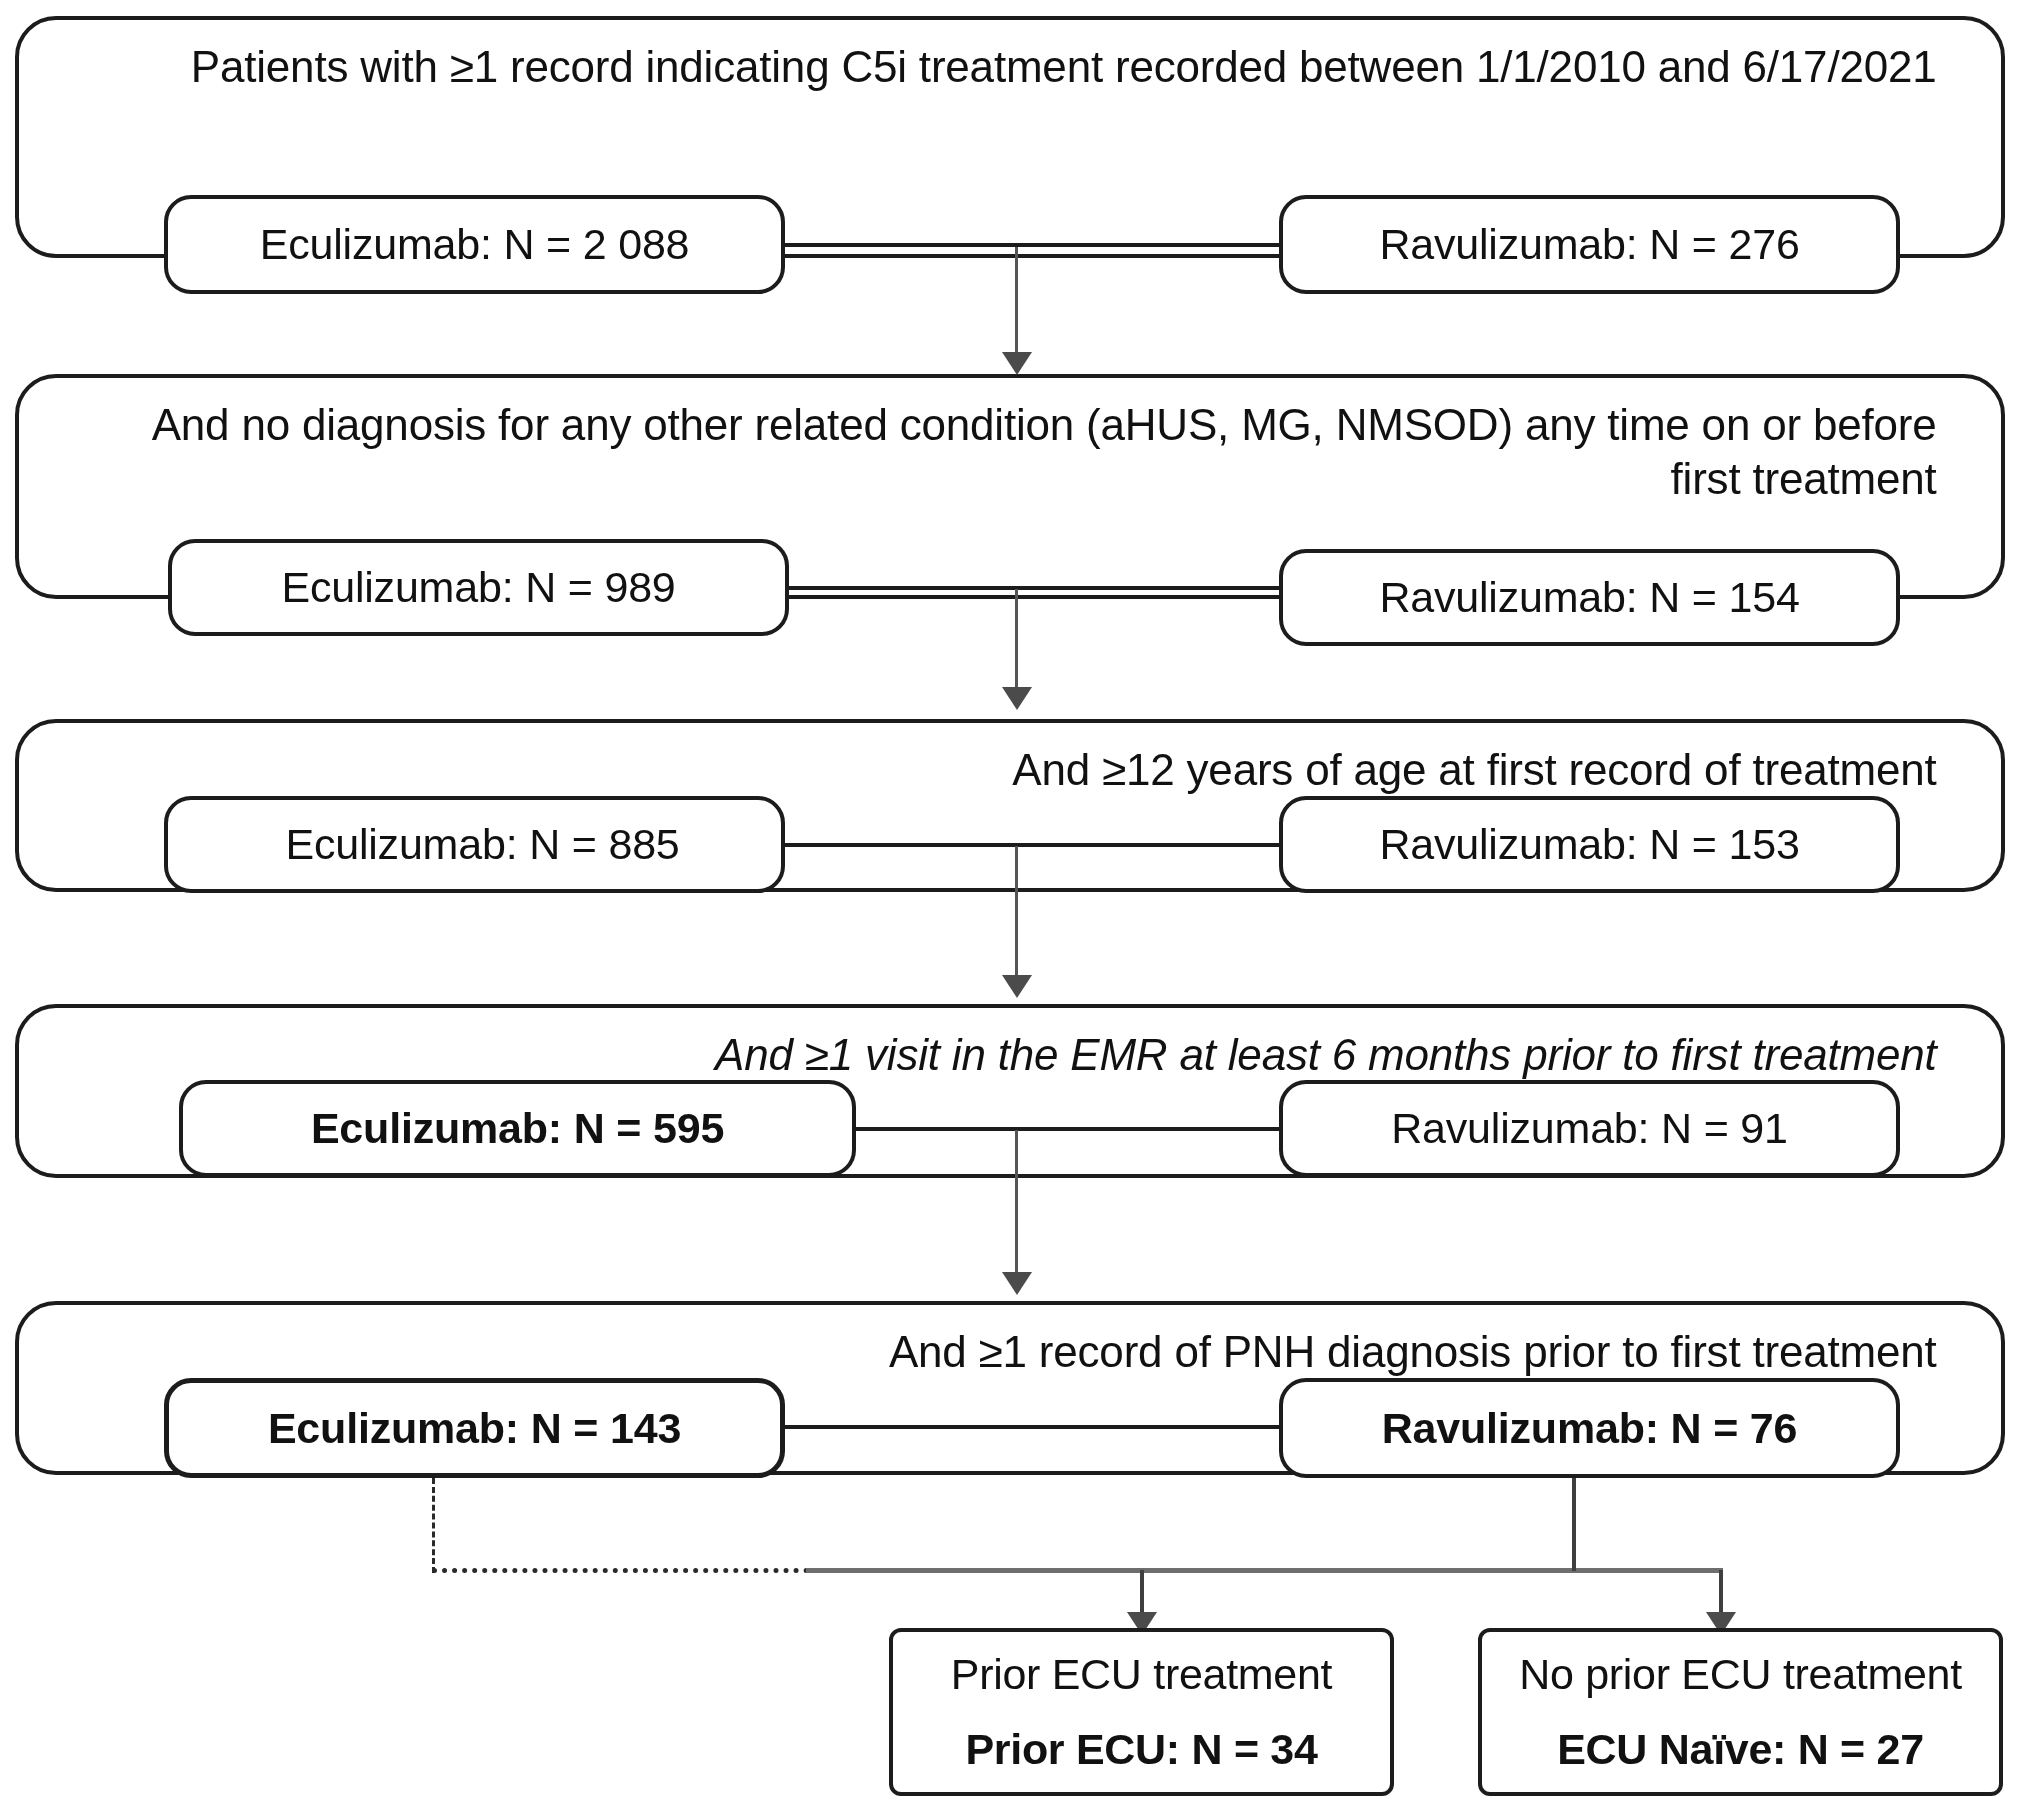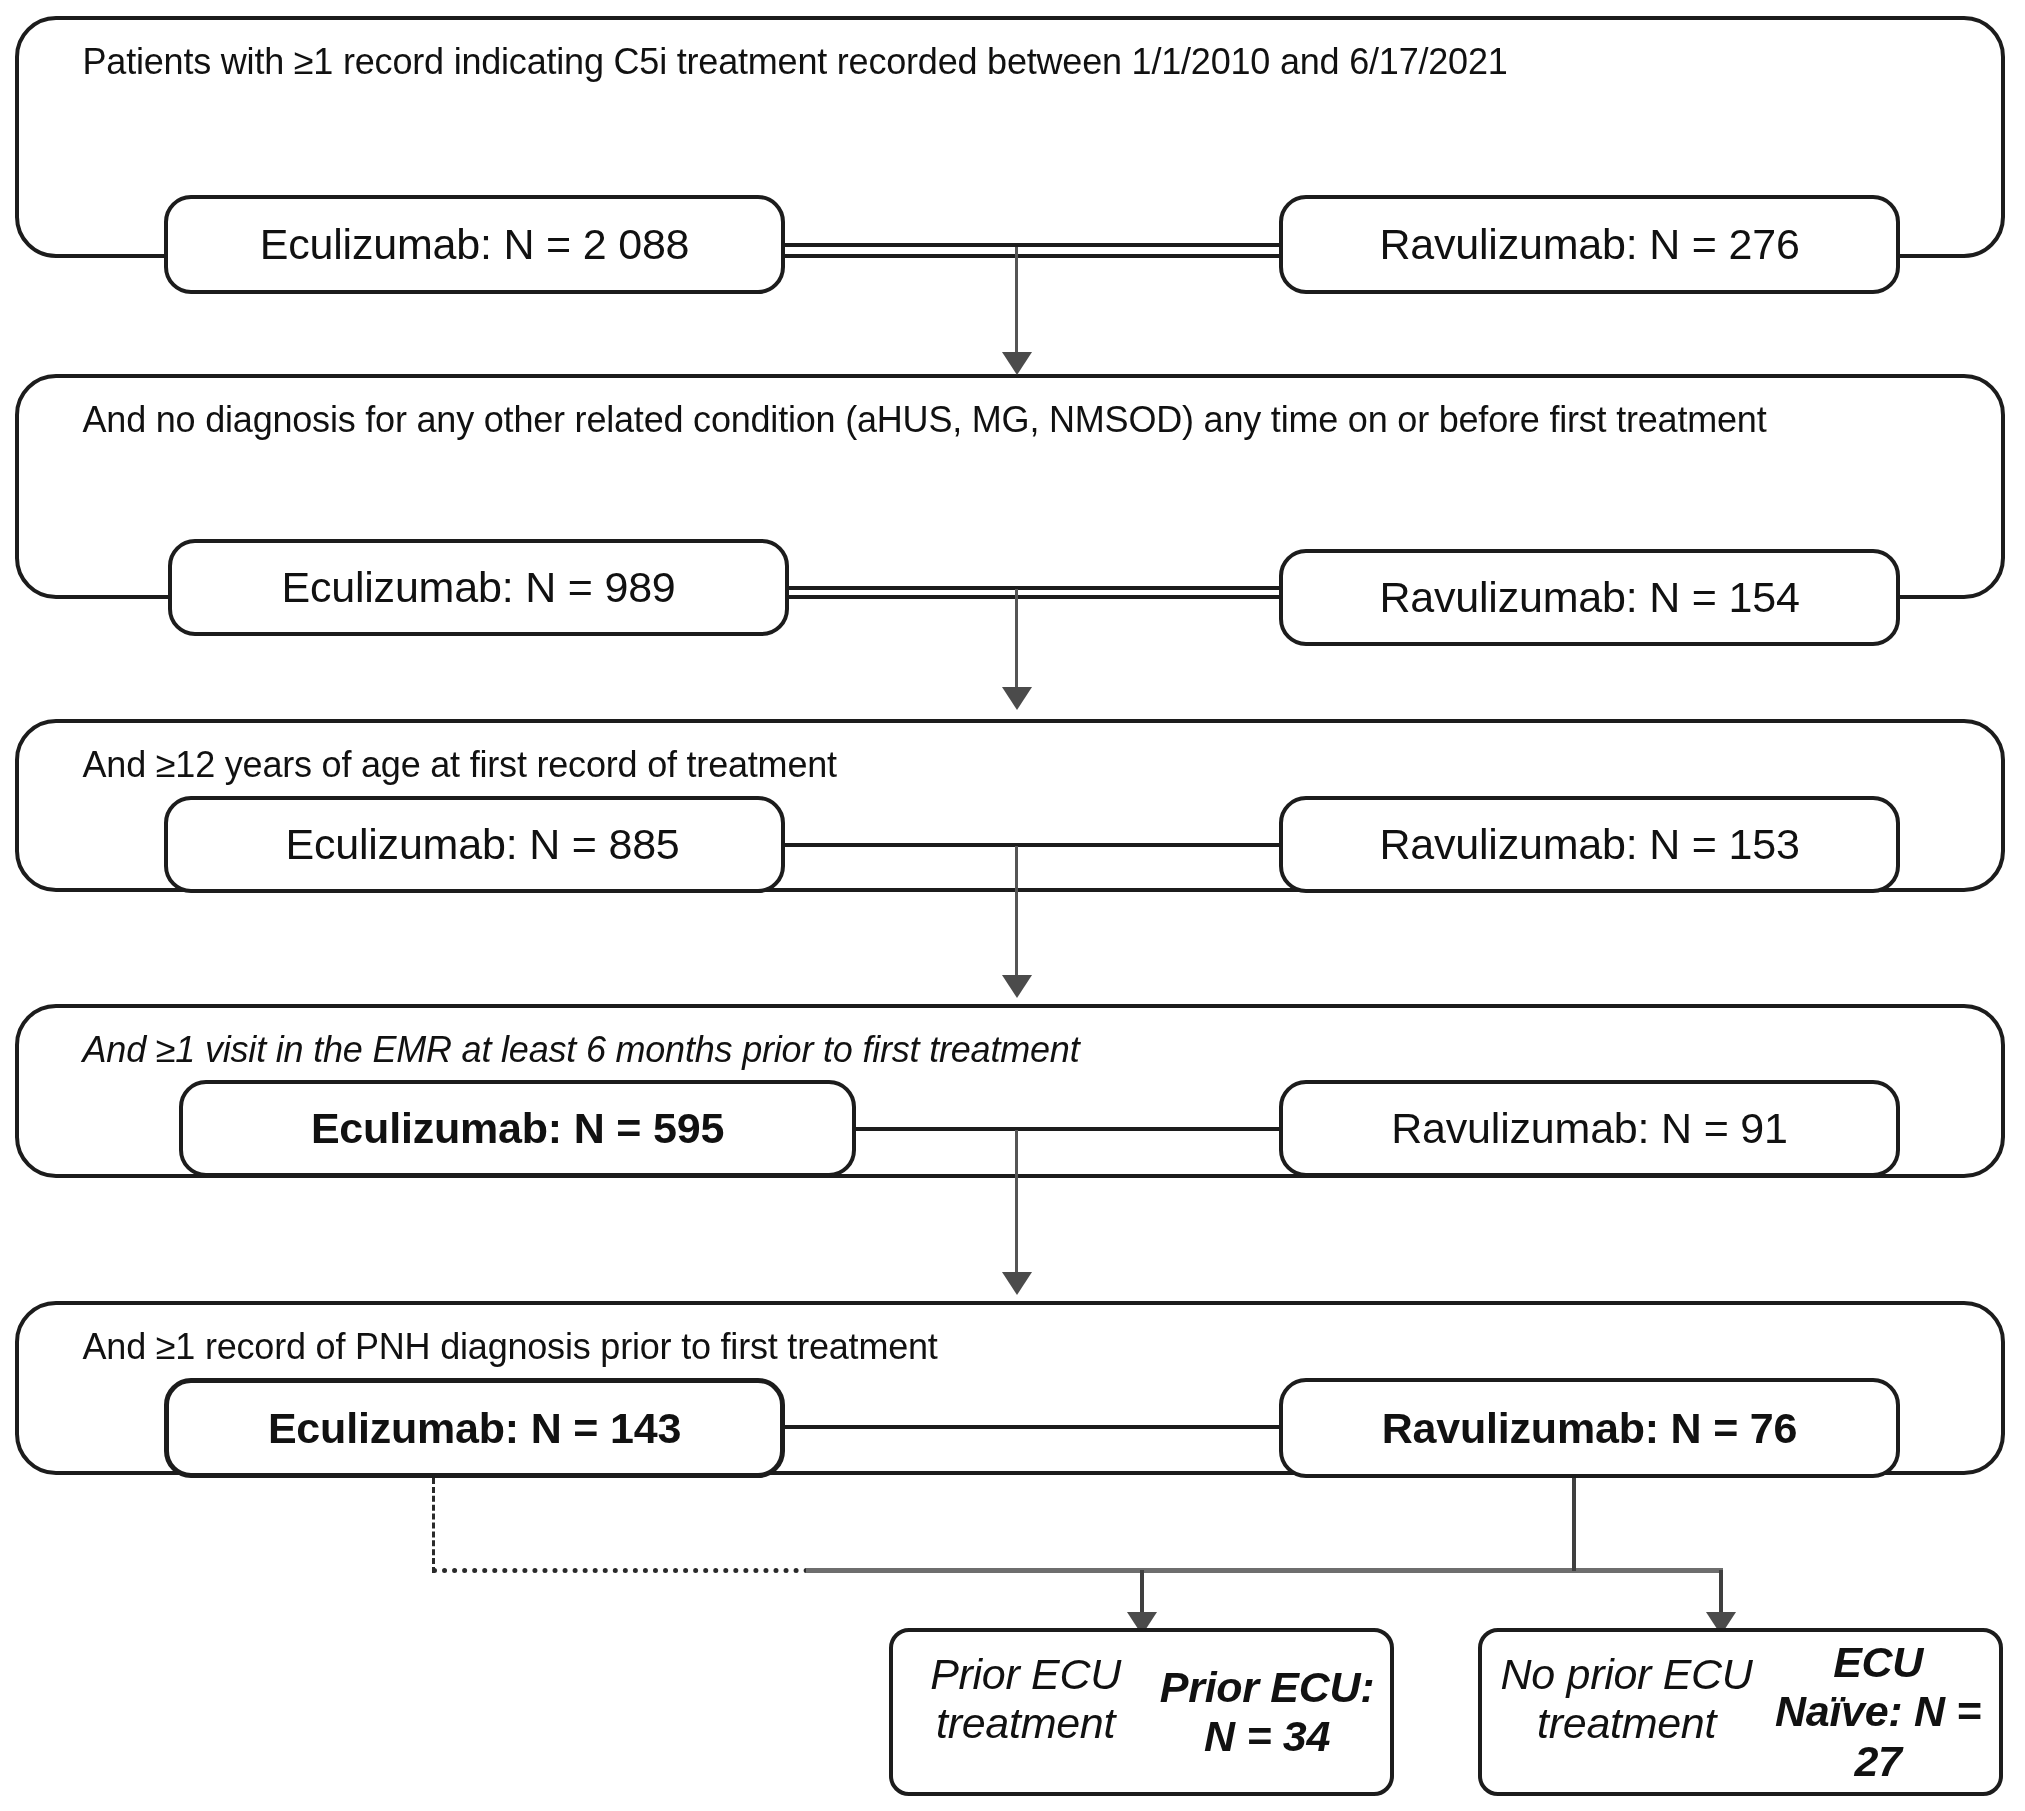--- a/index.html
+++ b/index.html
@@ -25,22 +25,22 @@
     box-sizing: border-box;
     border: 4px solid #1c1c1c;
     border-radius: 41px;
     background: #ffffff;
   }
   .stage-text {
     position: absolute;
     left: 64px;
     right: 64px;
     top: 20px;
-    text-align: left;
-    font-size: 36px;
+    text-align: right;
+    font-size: 44px;
     line-height: 1.22;
     color: #111111;
     letter-spacing: -0.2px;
   }
 
   
   .nbox {
     position: absolute;
     box-sizing: border-box;
     border: 4px solid #1c1c1c;
@@ -103,29 +103,29 @@
     background: #6e6e6e;
     height: 4.6px;
     z-index: 3;
   }
 
   
   .termbox {
     position: absolute;
     box-sizing: border-box;
     border: 4px solid #1c1c1c;
-    border-radius: 20px;
+    border-radius: 12px;
     background: #ffffff;
     display: flex;
+    flex-direction: column;
     align-items: center;
     justify-content: center;
     padding: 0 7px;
     text-align: center;
     z-index: 5;
-    font-style: italic;
   }
   .termbox .line1 {
     font-size: 43px;
     line-height: 1.15;
     color: #111111;
     letter-spacing: -0.3px;
     margin-bottom: 25.5px;
   }
   .termbox .line2 {
     font-size: 43px;

